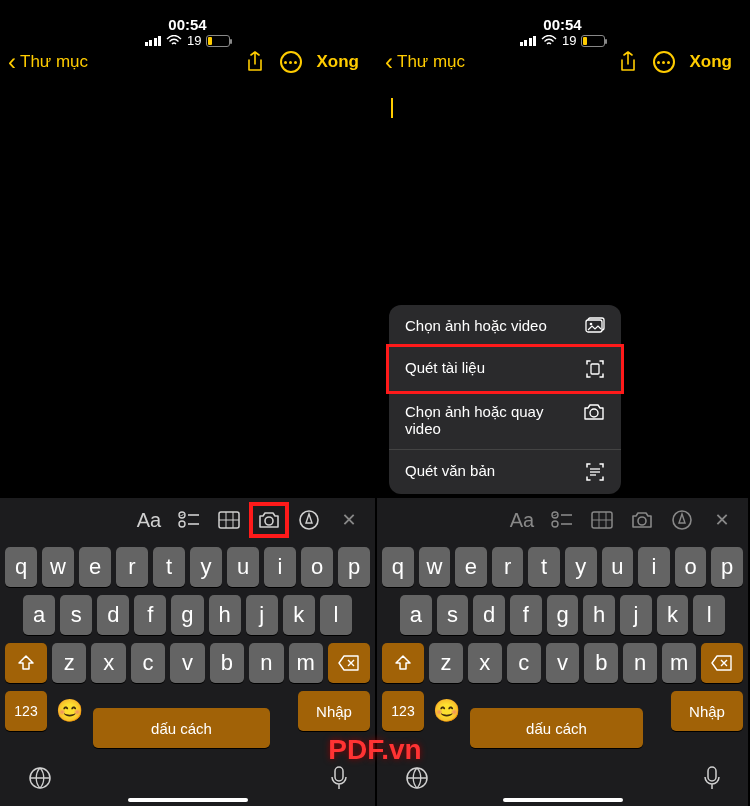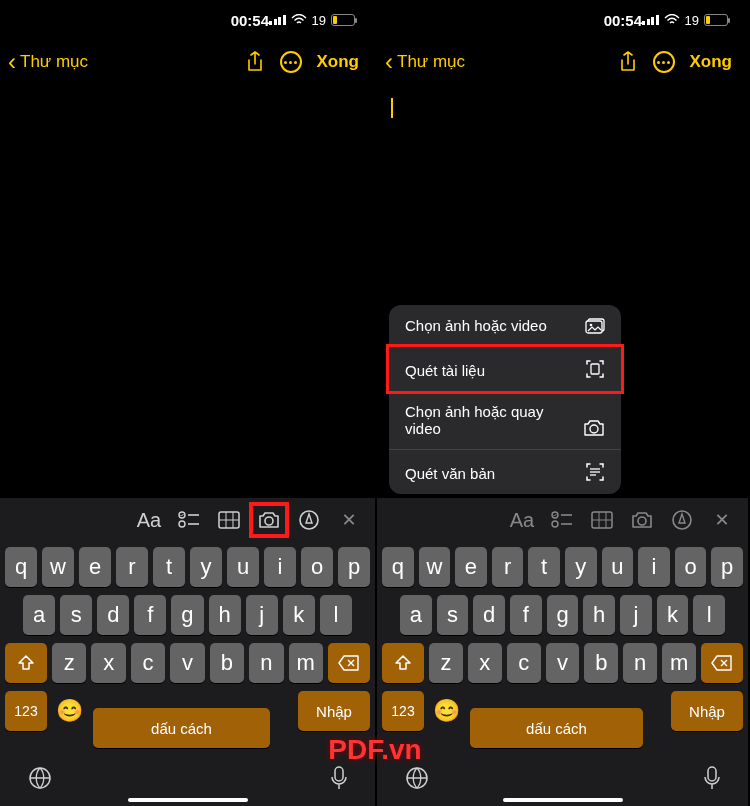--- a/index.html
+++ b/index.html
@@ -1,21 +1,21 @@
 <!DOCTYPE html>
 <html><head>
 <meta charset="utf-8">
 <style>
 * { box-sizing: border-box; margin: 0; padding: 0; font-family: -apple-system, "SF Pro Text", "Helvetica Neue", Arial, sans-serif; }
 body { background: #000; width: 750px; height: 806px; display: flex; position: relative; overflow: hidden; }
 .screen { width: 375px; height: 806px; background: #000; position: relative; overflow: hidden; }
 .screen + .screen { border-left: 2px solid #000; width: 373px; }
 
 
-.status { height: 40px; display: flex; justify-content: flex-end; align-items: center; padding: 16px 20px; color: #fff; font-size: 15px; font-weight: 600; }
+.status { height: 40px; display: flex; justify-content: flex-start; align-items: center; padding: 16px 20px; color: #fff; font-size: 15px; font-weight: 600; flex-direction: column; }
 .status-right { display: flex; align-items: center; gap: 5px; }
 .signal { display: inline-flex; align-items: flex-end; gap: 1.5px; }
 .signal i { width: 3px; background: #fff; display: block; }
 .signal i:nth-child(1){height:4px}.signal i:nth-child(2){height:6px}.signal i:nth-child(3){height:8px}.signal i:nth-child(4){height:10px}
 .battery { display:inline-flex; align-items:center; border:1px solid #888; border-radius:3px; width:24px; height:12px; position:relative; padding:1px; }
 .battery::after{content:"";position:absolute;right:-3px;top:3px;width:2px;height:5px;background:#888;border-radius:1px;}
 .battery-fill{background:#ffcc00;height:100%;width:19%;border-radius:1px;}
 .battery-num{font-size:13px;font-weight:500;}
 
 
@@ -27,21 +27,21 @@
 .more-circle{width:22px;height:22px;border:2px solid #ffcc00;border-radius:50%;display:flex;align-items:center;justify-content:center;gap:2px;}
 .more-circle i{width:3px;height:3px;background:#ffcc00;border-radius:50%;}
 .done{font-size:17px;font-weight:600;padding:0 8px;}
 
 
 .note-area{padding:14px;}
 .cursor{width:2px;height:20px;background:#ffcc00;}
 
 
 .cam-menu{position:absolute;left:12px;width:232px;background:#2a2a2c;border-radius:12px;bottom:312px;}
-.cam-item{display:flex;align-items:flex-end;justify-content:space-between;padding:12px 16px;color:#fff;font-size:15px;border-bottom:1px solid #444;}
+.cam-item{display:flex;align-items:flex-start;justify-content:space-between;padding:12px 16px;color:#fff;font-size:15px;border-bottom:1px solid #444;}
 .cam-item:last-child{border-bottom:none;}
 .cam-item.highlight{border:3px solid #ff1a1a;margin:-3px;position:relative;z-index:2;}
 
 
 .toolbar{position:absolute;bottom:264px;left:0;right:0;height:44px;background:#1c1c1e;display:flex;align-items:center;justify-content:flex-end;padding:0 6px;}
 .tool{width:40px;height:36px;display:flex;align-items:center;justify-content:center;color:#d0d0d0;}
 .tool svg{stroke:#d0d0d0;}
 .tool.camera-hl{border:4px solid #ff1a1a;padding:4px;}
 .tool-close{color:#888;font-size:18px;}
 

